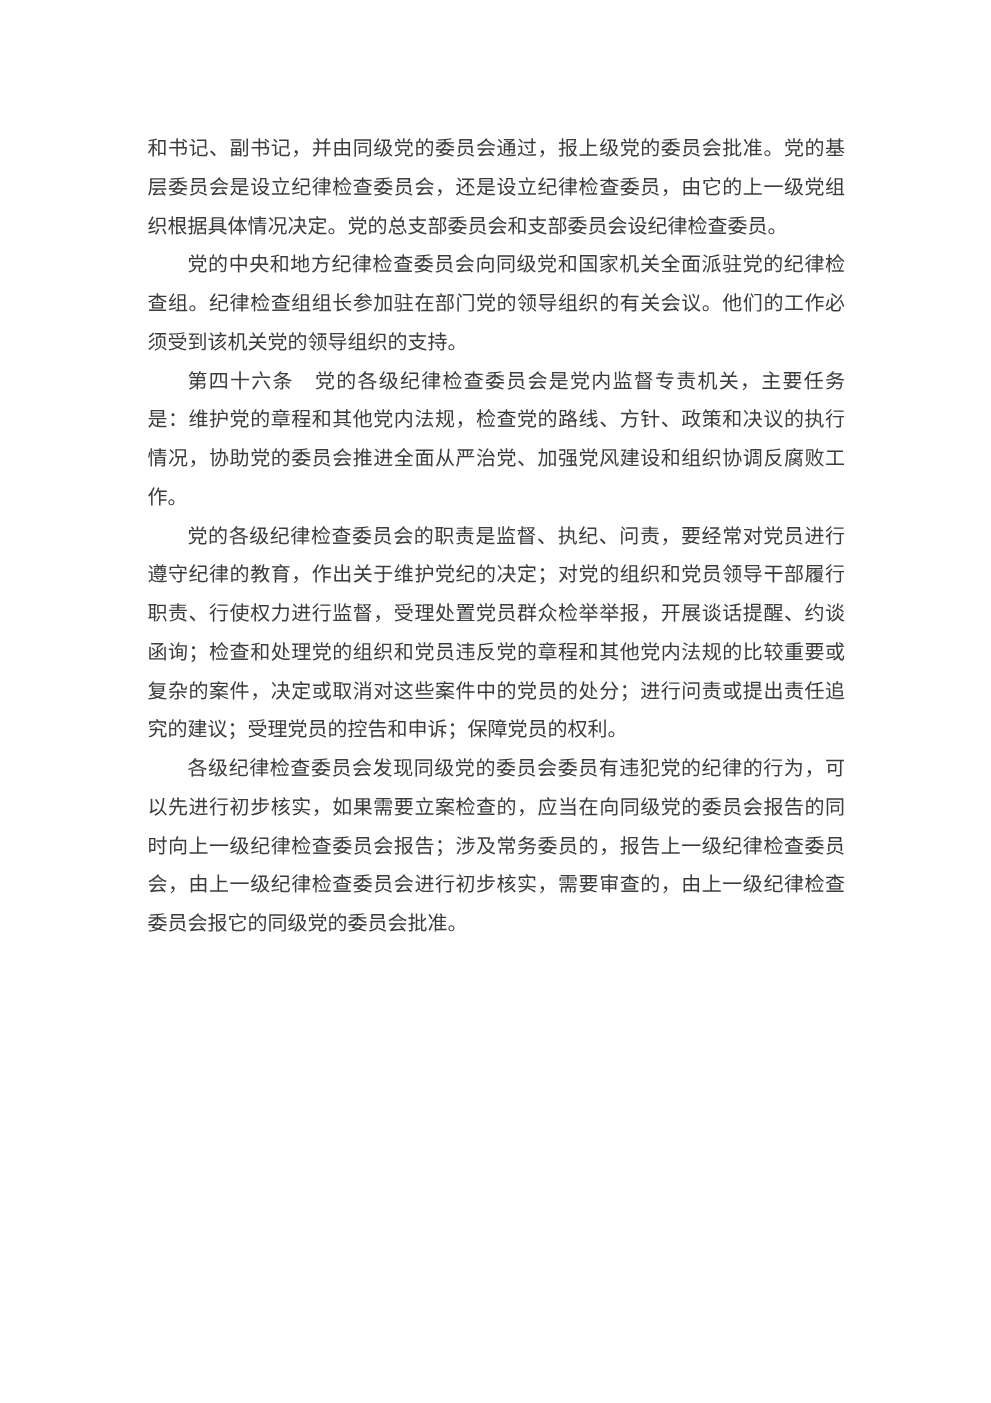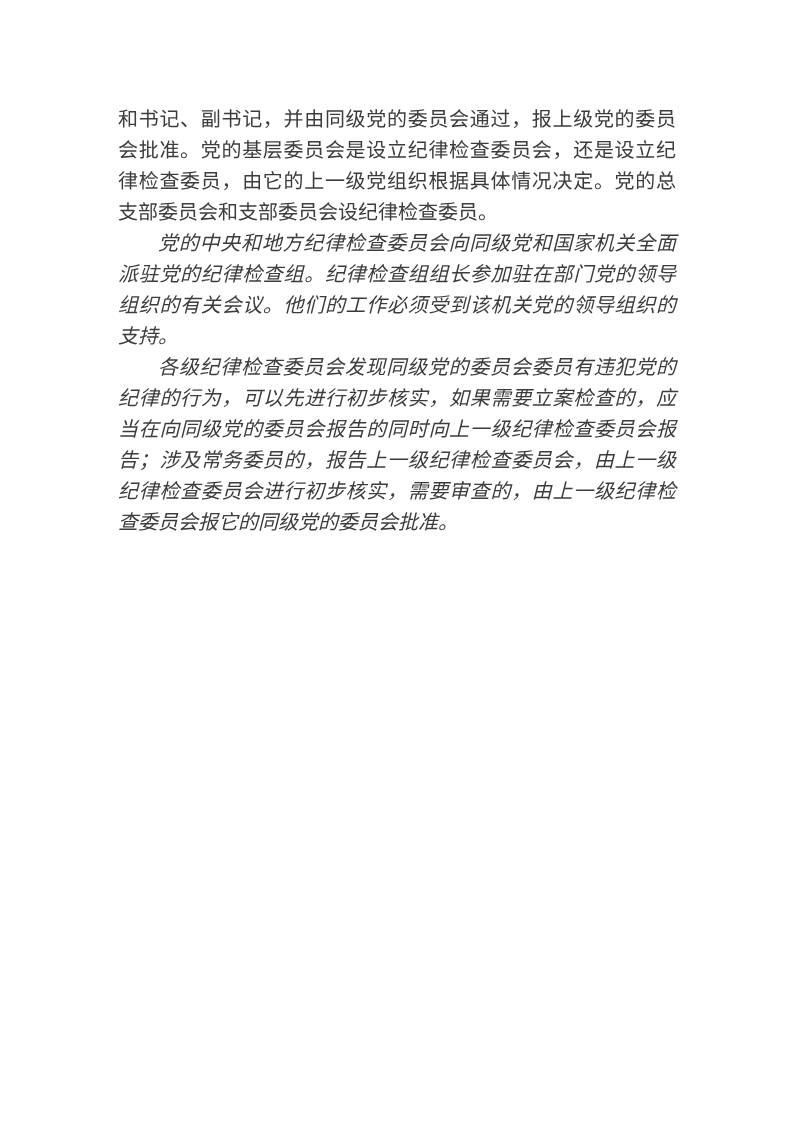--- a/index.html
+++ b/index.html
@@ -14,36 +14,37 @@
     height: 1122px;
     background: #ffffff;
     overflow: hidden;
   }
   .text-block {
     position: absolute;
     left: 118px;
     top: 104px;
     width: 558px;
     font-family: "Liberation Serif", "DejaVu Serif", serif;
-    font-size: 20px;
+    font-size: 16px;
     line-height: 31px;
     color: #3c3c3c;
     text-align: justify;
   }
   .text-block p {
     margin: 0;
     padding: 0;
   }
   .text-block p.indent {
     text-indent: 2em;
-    font-style: italic;
   }
 </style>
 </head>
 <body>
 
 <div class="page">
   <div class="text-block">
     <p>和书记、副书记，并由同级党的委员会通过，报上级党的委员会批准。党的基层委员会是设立纪律检查委员会，还是设立纪律检查委员，由它的上一级党组织根据具体情况决定。党的总支部委员会和支部委员会设纪律检查委员。</p>
     <p class="indent">党的中央和地方纪律检查委员会向同级党和国家机关全面派驻党的纪律检查组。纪律检查组组长参加驻在部门党的领导组织的有关会议。他们的工作必须受到该机关党的领导组织的支持。</p>
+    <p class="indent">第四十六条　党的各级纪律检查委员会是党内监督专责机关，主要任务是：维护党的章程和其他党内法规，检查党的路线、方针、政策和决议的执行情况，协助党的委员会推进全面从严治党、加强党风建设和组织协调反腐败工作。</p>
+    <p class="indent">党的各级纪律检查委员会的职责是监督、执纪、问责，要经常对党员进行遵守纪律的教育，作出关于维护党纪的决定；对党的组织和党员领导干部履行职责、行使权力进行监督，受理处置党员群众检举举报，开展谈话提醒、约谈函询；检查和处理党的组织和党员违反党的章程和其他党内法规的比较重要或复杂的案件，决定或取消对这些案件中的党员的处分；进行问责或提出责任追究的建议；受理党员的控告和申诉；保障党员的权利。</p>
     <p class="indent">各级纪律检查委员会发现同级党的委员会委员有违犯党的纪律的行为，可以先进行初步核实，如果需要立案检查的，应当在向同级党的委员会报告的同时向上一级纪律检查委员会报告；涉及常务委员的，报告上一级纪律检查委员会，由上一级纪律检查委员会进行初步核实，需要审查的，由上一级纪律检查委员会报它的同级党的委员会批准。</p>
   </div>
 </div>
 
 </body></html>

